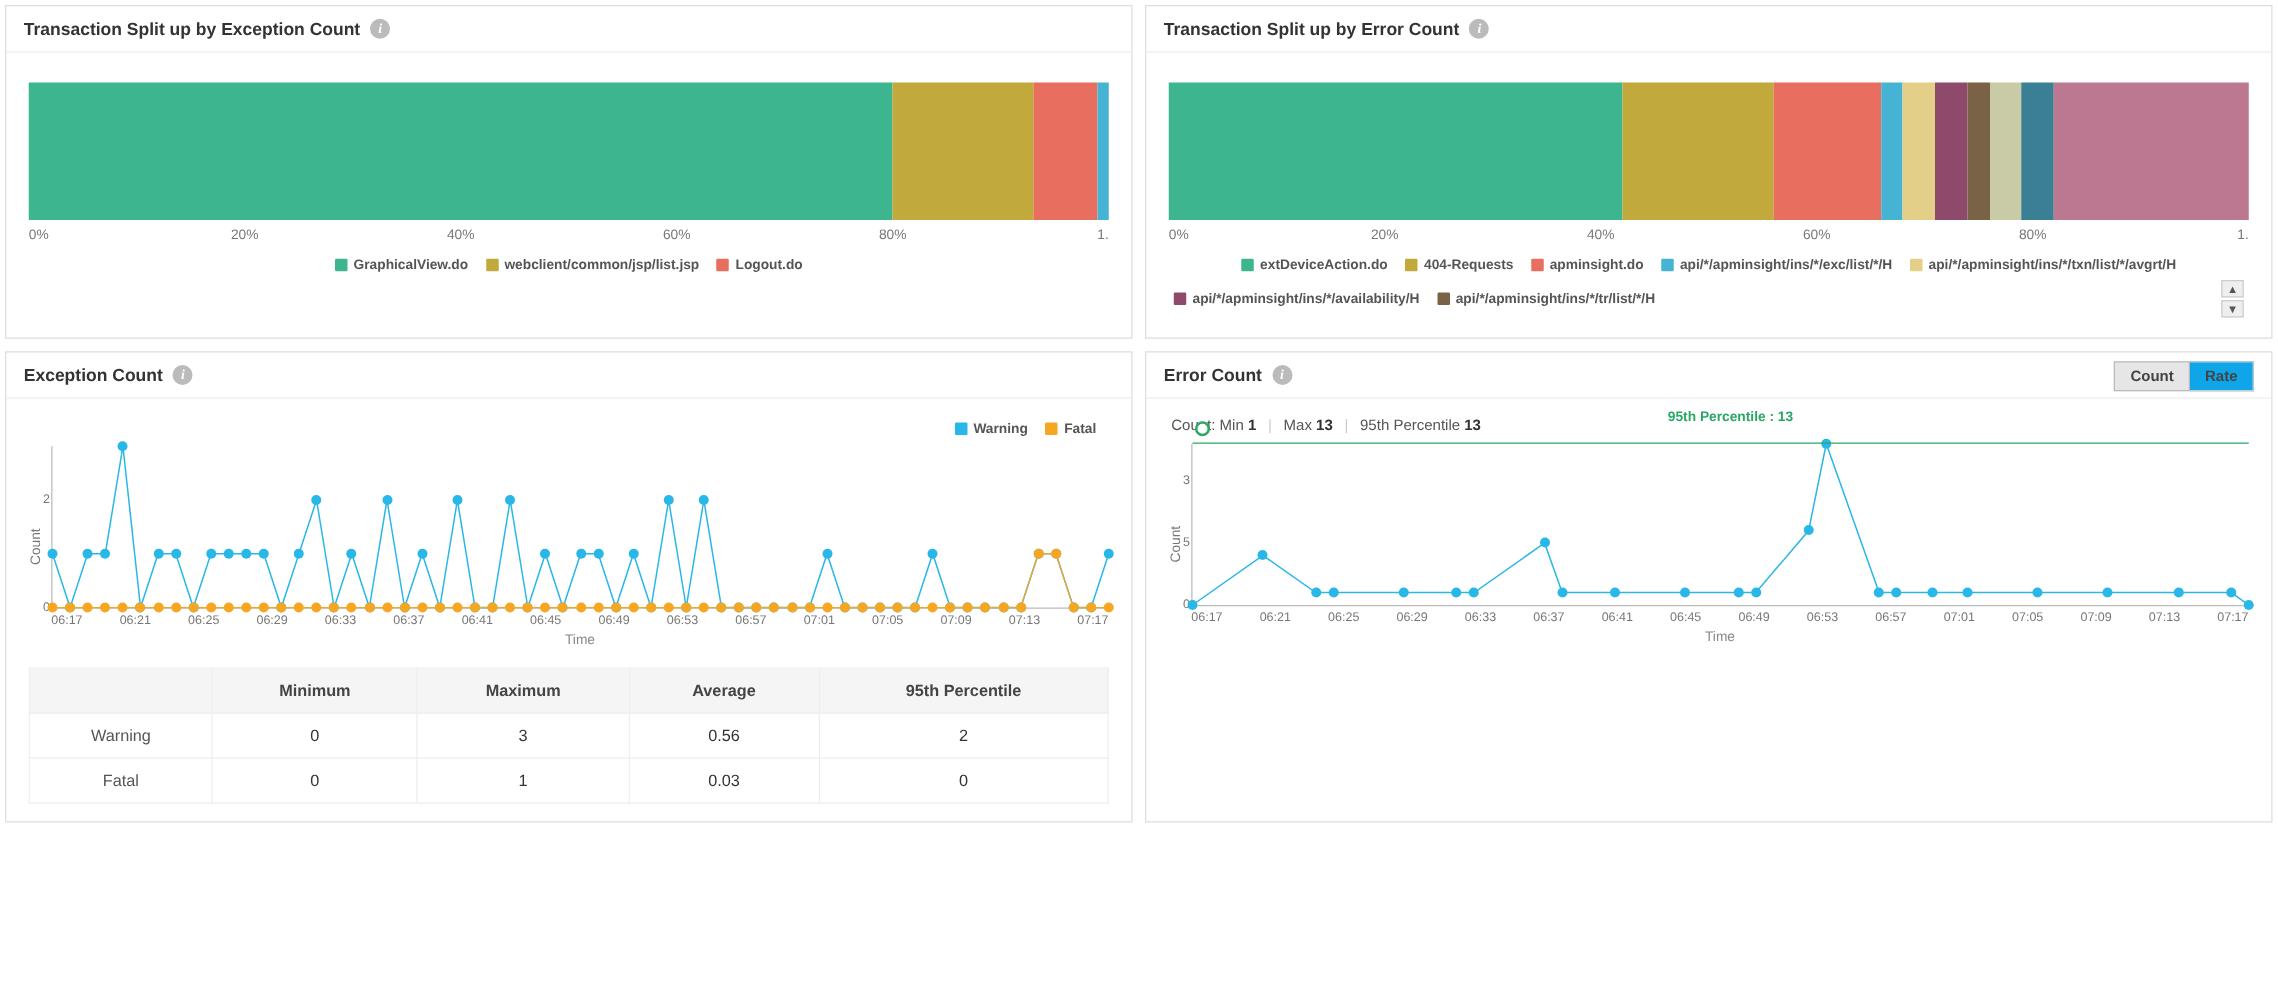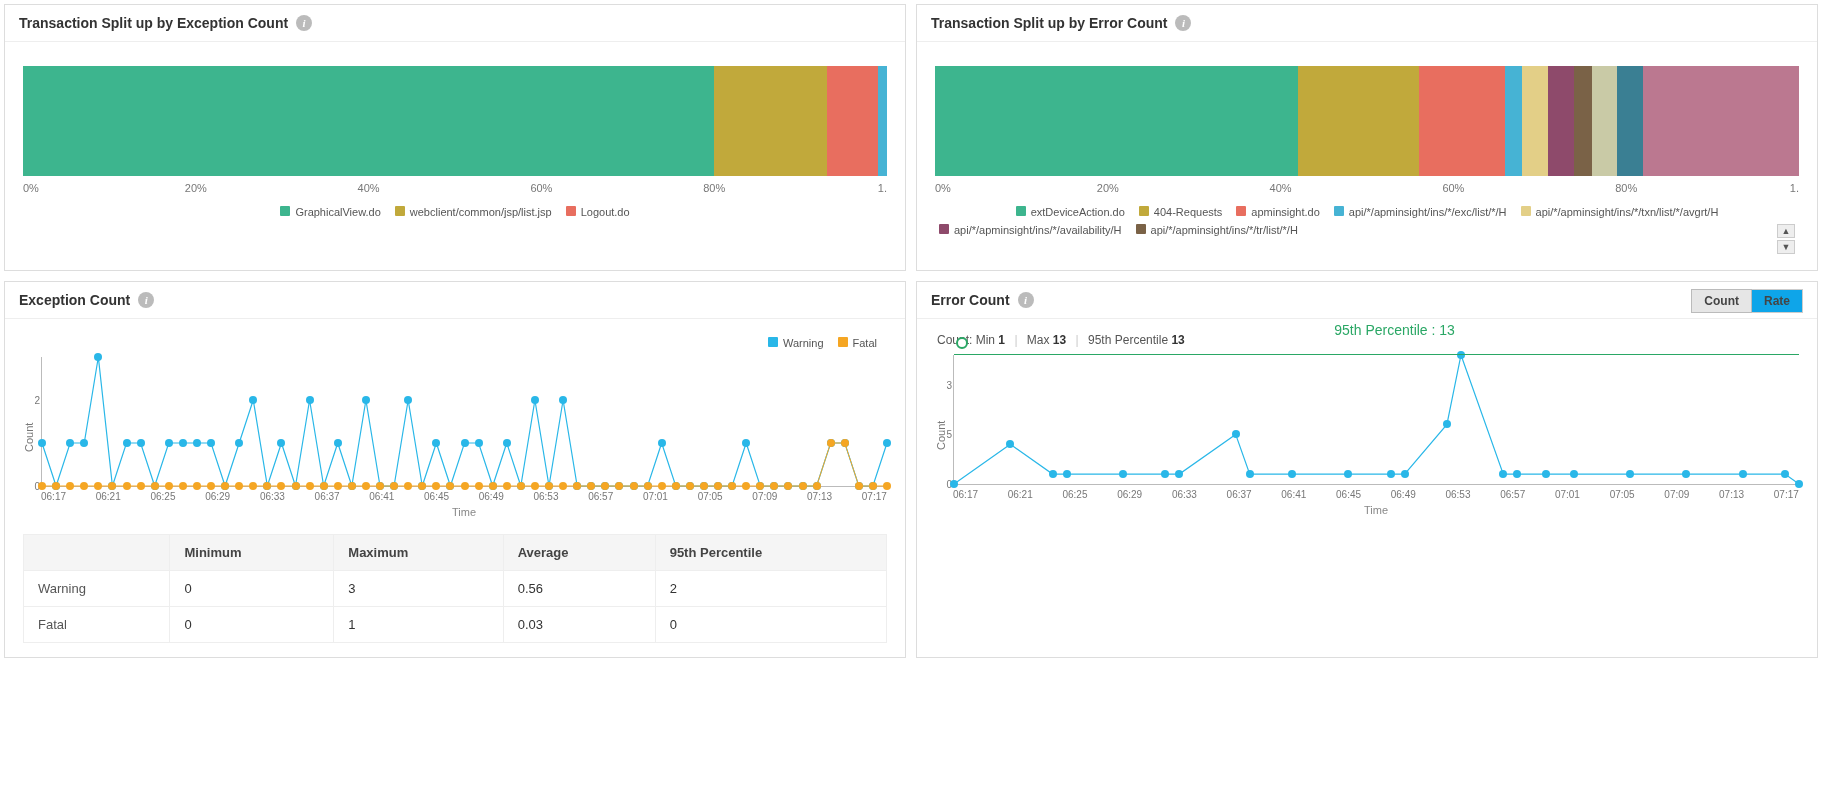--- a/index.html
+++ b/index.html
@@ -9,43 +9,43 @@
   .panel-header { display:flex; align-items:center; gap:8px; padding:10px 14px; border-bottom:1px solid #eee; font-weight:bold; font-size:14px; color:#333; }
   .info-circle { width:16px; height:16px; border-radius:50%; background:#bbb; color:#fff; display:inline-flex; align-items:center; justify-content:center; font-size:11px; font-style:italic; font-family:Georgia,serif; }
   .panel-body { padding:14px 18px; }
   
   .stack-wrap { position:relative; padding:10px 0 0 0; }
   .stackbar { display:flex; width:100%; height:110px; }
   .stack-seg { height:100%; }
   .stack-ticks { position:relative; height:18px; margin-top:6px; font-size:11px; color:#777; }
   .stack-tick { position:absolute; transform:translateX(-50%); }
   .stack-legend { display:flex; flex-wrap:wrap; gap:6px 14px; justify-content:center; padding:6px 4px 2px; font-size:11px; color:#555; }
-  .lg-item { display:inline-flex; gap:5px; }
+  .lg-item { display:inline-flex; align-items:center; gap:5px;font-weight:bold; }
   .lg-sw   { width:10px; height:10px; border-radius:1px; }
   .lg-scroll { display:flex; flex-direction:column; gap:2px; margin-left:auto; }
   .lg-arrow { width:18px; height:14px; background:#eee; border:1px solid #ccc; display:flex; align-items:center; justify-content:center; font-size:9px; color:#555; }
   .line-legend { display:flex; gap:14px; justify-content:flex-end; padding:4px 10px 8px; font-size:11px; color:#555; }
   .chartbox { display:flex; gap:6px; }
   .yaxis-label { writing-mode:vertical-rl; transform:rotate(180deg); font-size:11px; color:#777; display:flex; align-items:center; justify-content:center; }
   .plot { position:relative; flex:1; height:130px; border-left:1px solid #bbb; border-bottom:1px solid #bbb; }
   .yticks { position:absolute; left:-24px; top:0; bottom:0; width:22px; }
   .ytick { position:absolute; right:0; font-size:10px; color:#777; transform:translateY(50%); }
   .xticks { display:flex; justify-content:space-between; padding:4px 0 0 0; font-size:10px; color:#777; }
   .xlabel { text-align:center; font-size:11px; color:#888; padding-top:4px; }
   .datapoint { position:absolute; width:8px; height:8px; border-radius:50%; transform:translate(-50%,50%); }
   .dp-warn  { background:#29b7e8; }
   .dp-fatal { background:#f5a623; }
   .dp-err   { background:#29b7e8; }
   svg.poly { position:absolute; inset:0; width:100%; height:100%; overflow:visible; }
   .percentile-line { position:absolute; left:0; right:0; height:0; border-top:1.5px solid #2aa765; }
   .percentile-knob { position:absolute; width:12px; height:12px; border:2px solid #2aa765; border-radius:50%; background:#fff; transform:translate(-50%,-50%); }
-  .percentile-label { position:absolute; font-size:14px; color:#2aa765; transform:translateY(-50%); }
+  .percentile-label { position:absolute; font-size:11px; color:#2aa765; transform:translateY(-50%);font-weight:bold; }
   
   table.stats { width:100%; border-collapse:collapse; margin-top:16px; font-size:13px; }
-  table.stats th, table.stats td { padding:10px 14px; text-align:left; border:1px solid #eee; }
+  table.stats th, table.stats td { padding:10px 14px; text-align:center; border:1px solid #eee; }
   table.stats thead th { background:#f5f5f5; font-weight:bold; color:#444; }
   table.stats td:first-child, table.stats th:first-child { color:#555; }
   
   .panel-header .spacer { flex:1; }
   .tab-btn { padding:4px 12px; border:1px solid #ccc; background:#0ea5e9; font-size:12px; color:#444; }
   .tab-btn.active { background:#e6e6e6; border-color:#bbb; }
   .tab-btn + .tab-btn { border-left:none; }
   .stat-line { font-size:12px; color:#555; padding:0 2px 8px; }
   .stat-line .sep { color:#ccc; margin:0 6px; }
   .stat-line b { color:#333; }

